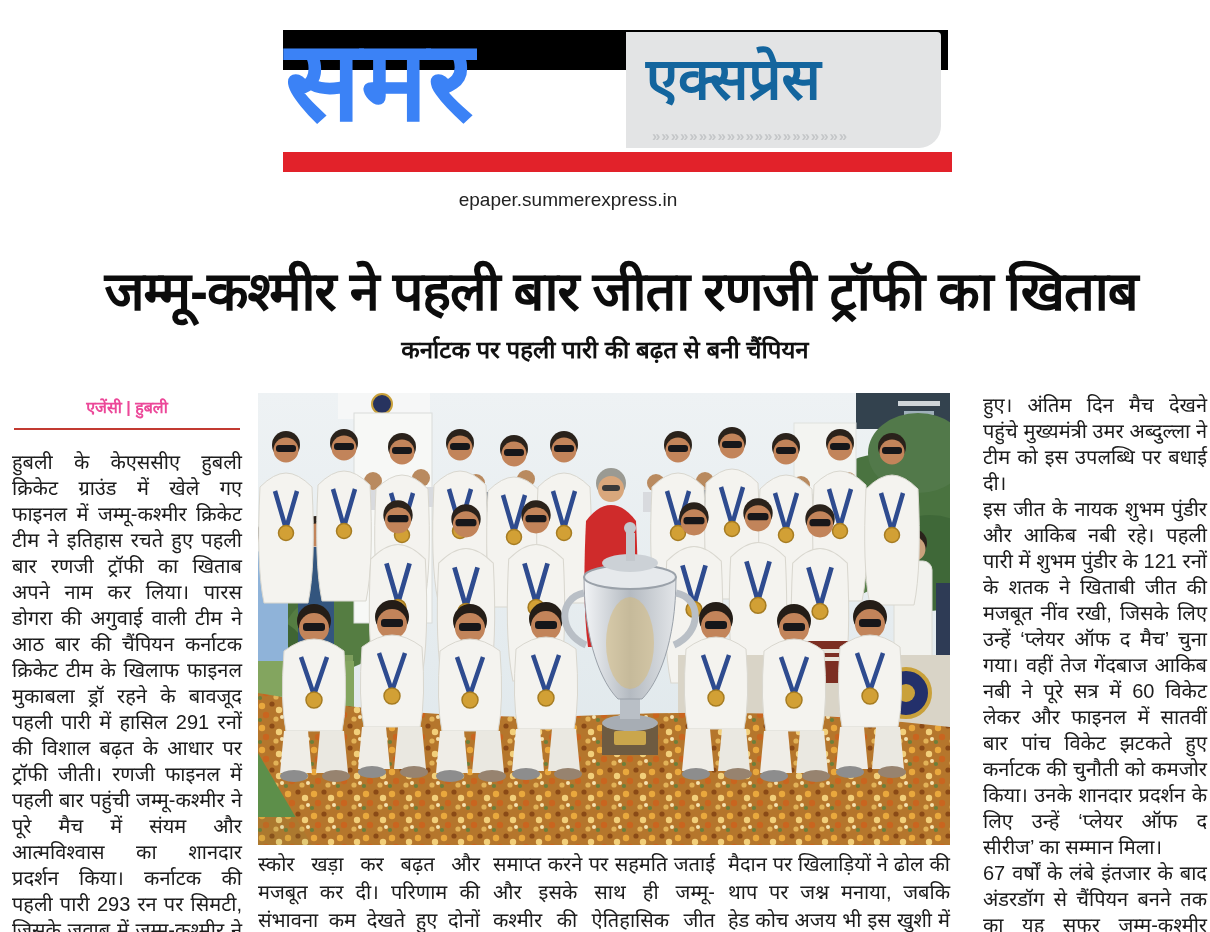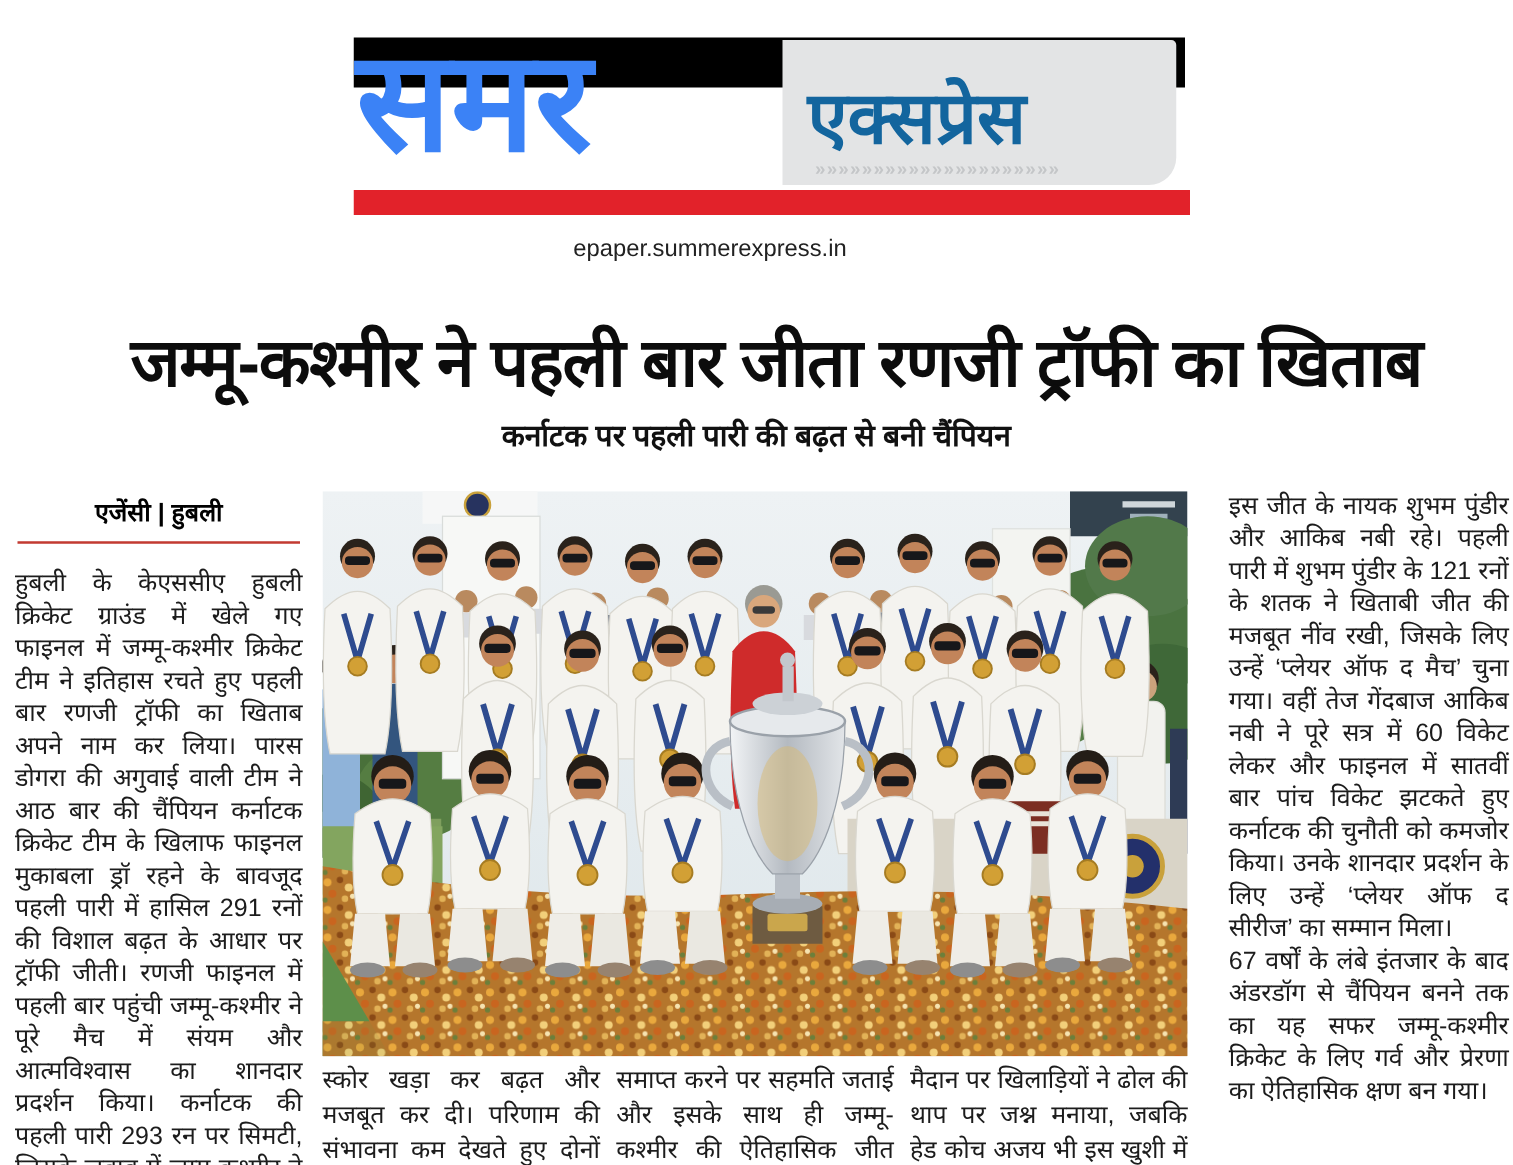--- a/index.html
+++ b/index.html
@@ -9,40 +9,40 @@
   
   .masthead{position:absolute;left:283px;top:10px;width:669px;height:162px;}
   .mh-topbar{position:absolute;left:0;top:0;width:665px;height:40px;background:#000000;margin-top:20px;}
   .mh-url{position:absolute;left:380px;top:3px;color:#ffffff;font-weight:bold;
           font-size:15px;letter-spacing:.2px;}
   .mh-cursor{position:absolute;left:552px;top:3px;width:16px;height:16px;}
   .mh-graybox{position:absolute;left:343px;top:22px;width:315px;height:116px;
               background:#e3e4e5;border-radius:0 4px 22px 0;}
   .mh-title1{position:absolute;left:2px;top:8px;width:370px;color:#3b82f6;
              font-size:112px;line-height:128px;font-weight:800;white-space:nowrap;}
-  .mh-title2{position:absolute;left:20px;top:28px;color:#13659e;font-size:58px;
+  .mh-title2{position:absolute;left:20px;top:12px;color:#13659e;font-size:58px;
              line-height:70px;font-weight:800;white-space:nowrap;}
   .mh-chev{position:absolute;left:26px;bottom:4px;color:#c4c6c8;font-size:15px;
            font-weight:bold;letter-spacing:1px;}
   .mh-botbar{position:absolute;left:0;top:142px;width:669px;height:20px;background:#e2222a;}
 
   
   .page-info{position:absolute;left:0;top:188px;width:1136px;text-align:center;
              font-size:19px;line-height:23px;color:#222;}
 
   
   .headline{position:absolute;left:0;top:242px;width:1210px;text-align:center;
             font-size:54px;line-height:66px;font-weight:800;color:#0c0c0c;
             letter-spacing:-1px;}
   .subheadline{position:absolute;left:0;top:328px;width:1210px;text-align:center;
                font-size:24px;line-height:44px;font-weight:bold;color:#111;}
 
   
   .left-col{position:absolute;left:12px;top:393px;width:230px;}
-  .byline{color:#000000;font-weight:bold;font-size:20px;text-align:center;
+  .byline{color:#ec4899;font-weight:bold;font-size:16px;text-align:center;
           padding-top:3px;}
   .byline-rule{border:0;border-top:2.5px solid #c23a31;margin:10px 2px 0 2px;}
   .body-text{font-size:20px;line-height:26px;text-align:justify;color:#1c1c1c;}
   .left-col .body-text{margin-top:19px;}
 
   .right-col{position:absolute;left:983px;top:392px;width:224px;}
   .right-col p{margin:0;}
 
   
   .photo{position:absolute;left:258px;top:393px;width:692px;height:452px;}
@@ -257,15 +257,16 @@
   <rect x="0" y="424" width="692" height="28" fill="url(#petals)" opacity="0.9"></rect>
 </svg>
 
 <div class="captions">
   <div class="cap">स्कोर खड़ा कर बढ़त और मजबूत कर दी। परिणाम की संभावना कम देखते हुए दोनों कप्तानों ने मुकाबला</div>
   <div class="cap">समाप्त करने पर सहमति जताई और इसके साथ ही जम्मू-कश्मीर की ऐतिहासिक जीत पक्की हो गई।</div>
   <div class="cap">मैदान पर खिलाड़ियों ने ढोल की थाप पर जश्न मनाया, जबकि हेड कोच अजय भी इस खुशी में शामिल</div>
 </div>
 
 <div class="right-col body-text">
+  <p>हुए। अंतिम दिन मैच देखने पहुंचे मुख्यमंत्री उमर अब्दुल्ला ने टीम को इस उपलब्धि पर बधाई दी।</p>
   <p>इस जीत के नायक शुभम पुंडीर और आकिब नबी रहे। पहली पारी में शुभम पुंडीर के 121 रनों के शतक ने खिताबी जीत की मजबूत नींव रखी, जिसके लिए उन्हें ‘प्लेयर ऑफ द मैच’ चुना गया। वहीं तेज गेंदबाज आकिब नबी ने पूरे सत्र में 60 विकेट लेकर और फाइनल में सातवीं बार पांच विकेट झटकते हुए कर्नाटक की चुनौती को कमजोर किया। उनके शानदार प्रदर्शन के लिए उन्हें ‘प्लेयर ऑफ द सीरीज’ का सम्मान मिला।</p>
   <p>67 वर्षों के लंबे इंतजार के बाद अंडरडॉग से चैंपियन बनने तक का यह सफर जम्मू-कश्मीर क्रिकेट के लिए गर्व और प्रेरणा का ऐतिहासिक क्षण बन गया।</p>
 </div>
 
 </body></html>

